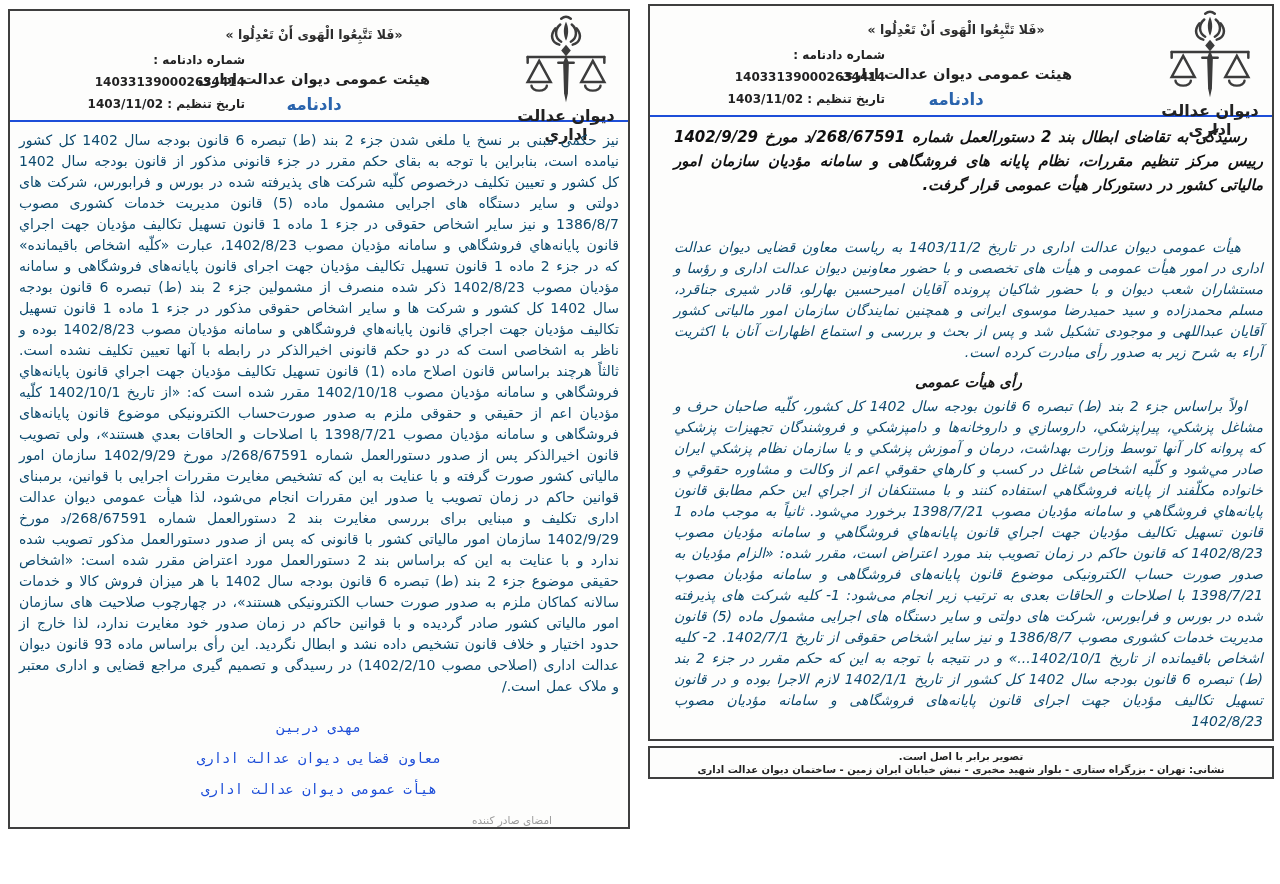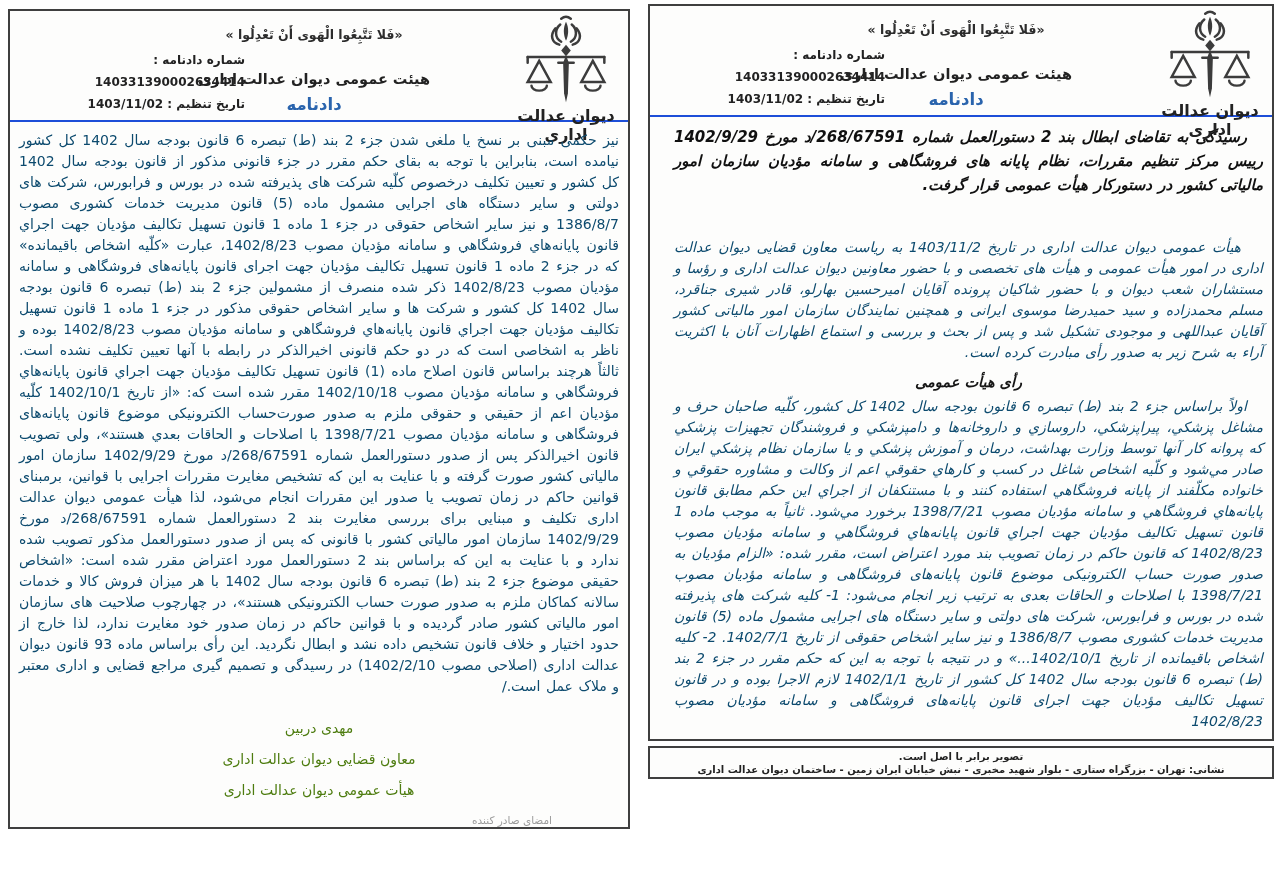--- a/index.html
+++ b/index.html
@@ -64,21 +64,21 @@
   h3.ruling-hd {
     text-align:center; font-size:14.5px; font-weight:bold; color:#161616;
     margin:11px 0 6px 0;
   }
   p.ruling { text-indent:16px; }
 
   
   .left-body { position:absolute; top:113px; left:0; right:0; height:586px; overflow:hidden; padding:6px 9px 0 9px; }
   .sig-block {
     position:absolute; top:702px; left:0; right:0; text-align:center;
-    font-size:14px; line-height:31px; color:#4d7c0f;
+    font-size:14px; line-height:31px; color:#1d4ed8;font-family:Liberation Mono, monospace;
   }
   .sig-note {
     position:absolute; top:803px; right:76px;
     font-size:10.5px; color:#9b9b9b;
   }
 
   svg .ln { stroke:#3c3c3c; stroke-width:2.6; fill:none; stroke-linecap:round; }
   svg .fl { fill:#3c3c3c; stroke:none; }
 </style>
 </head>

